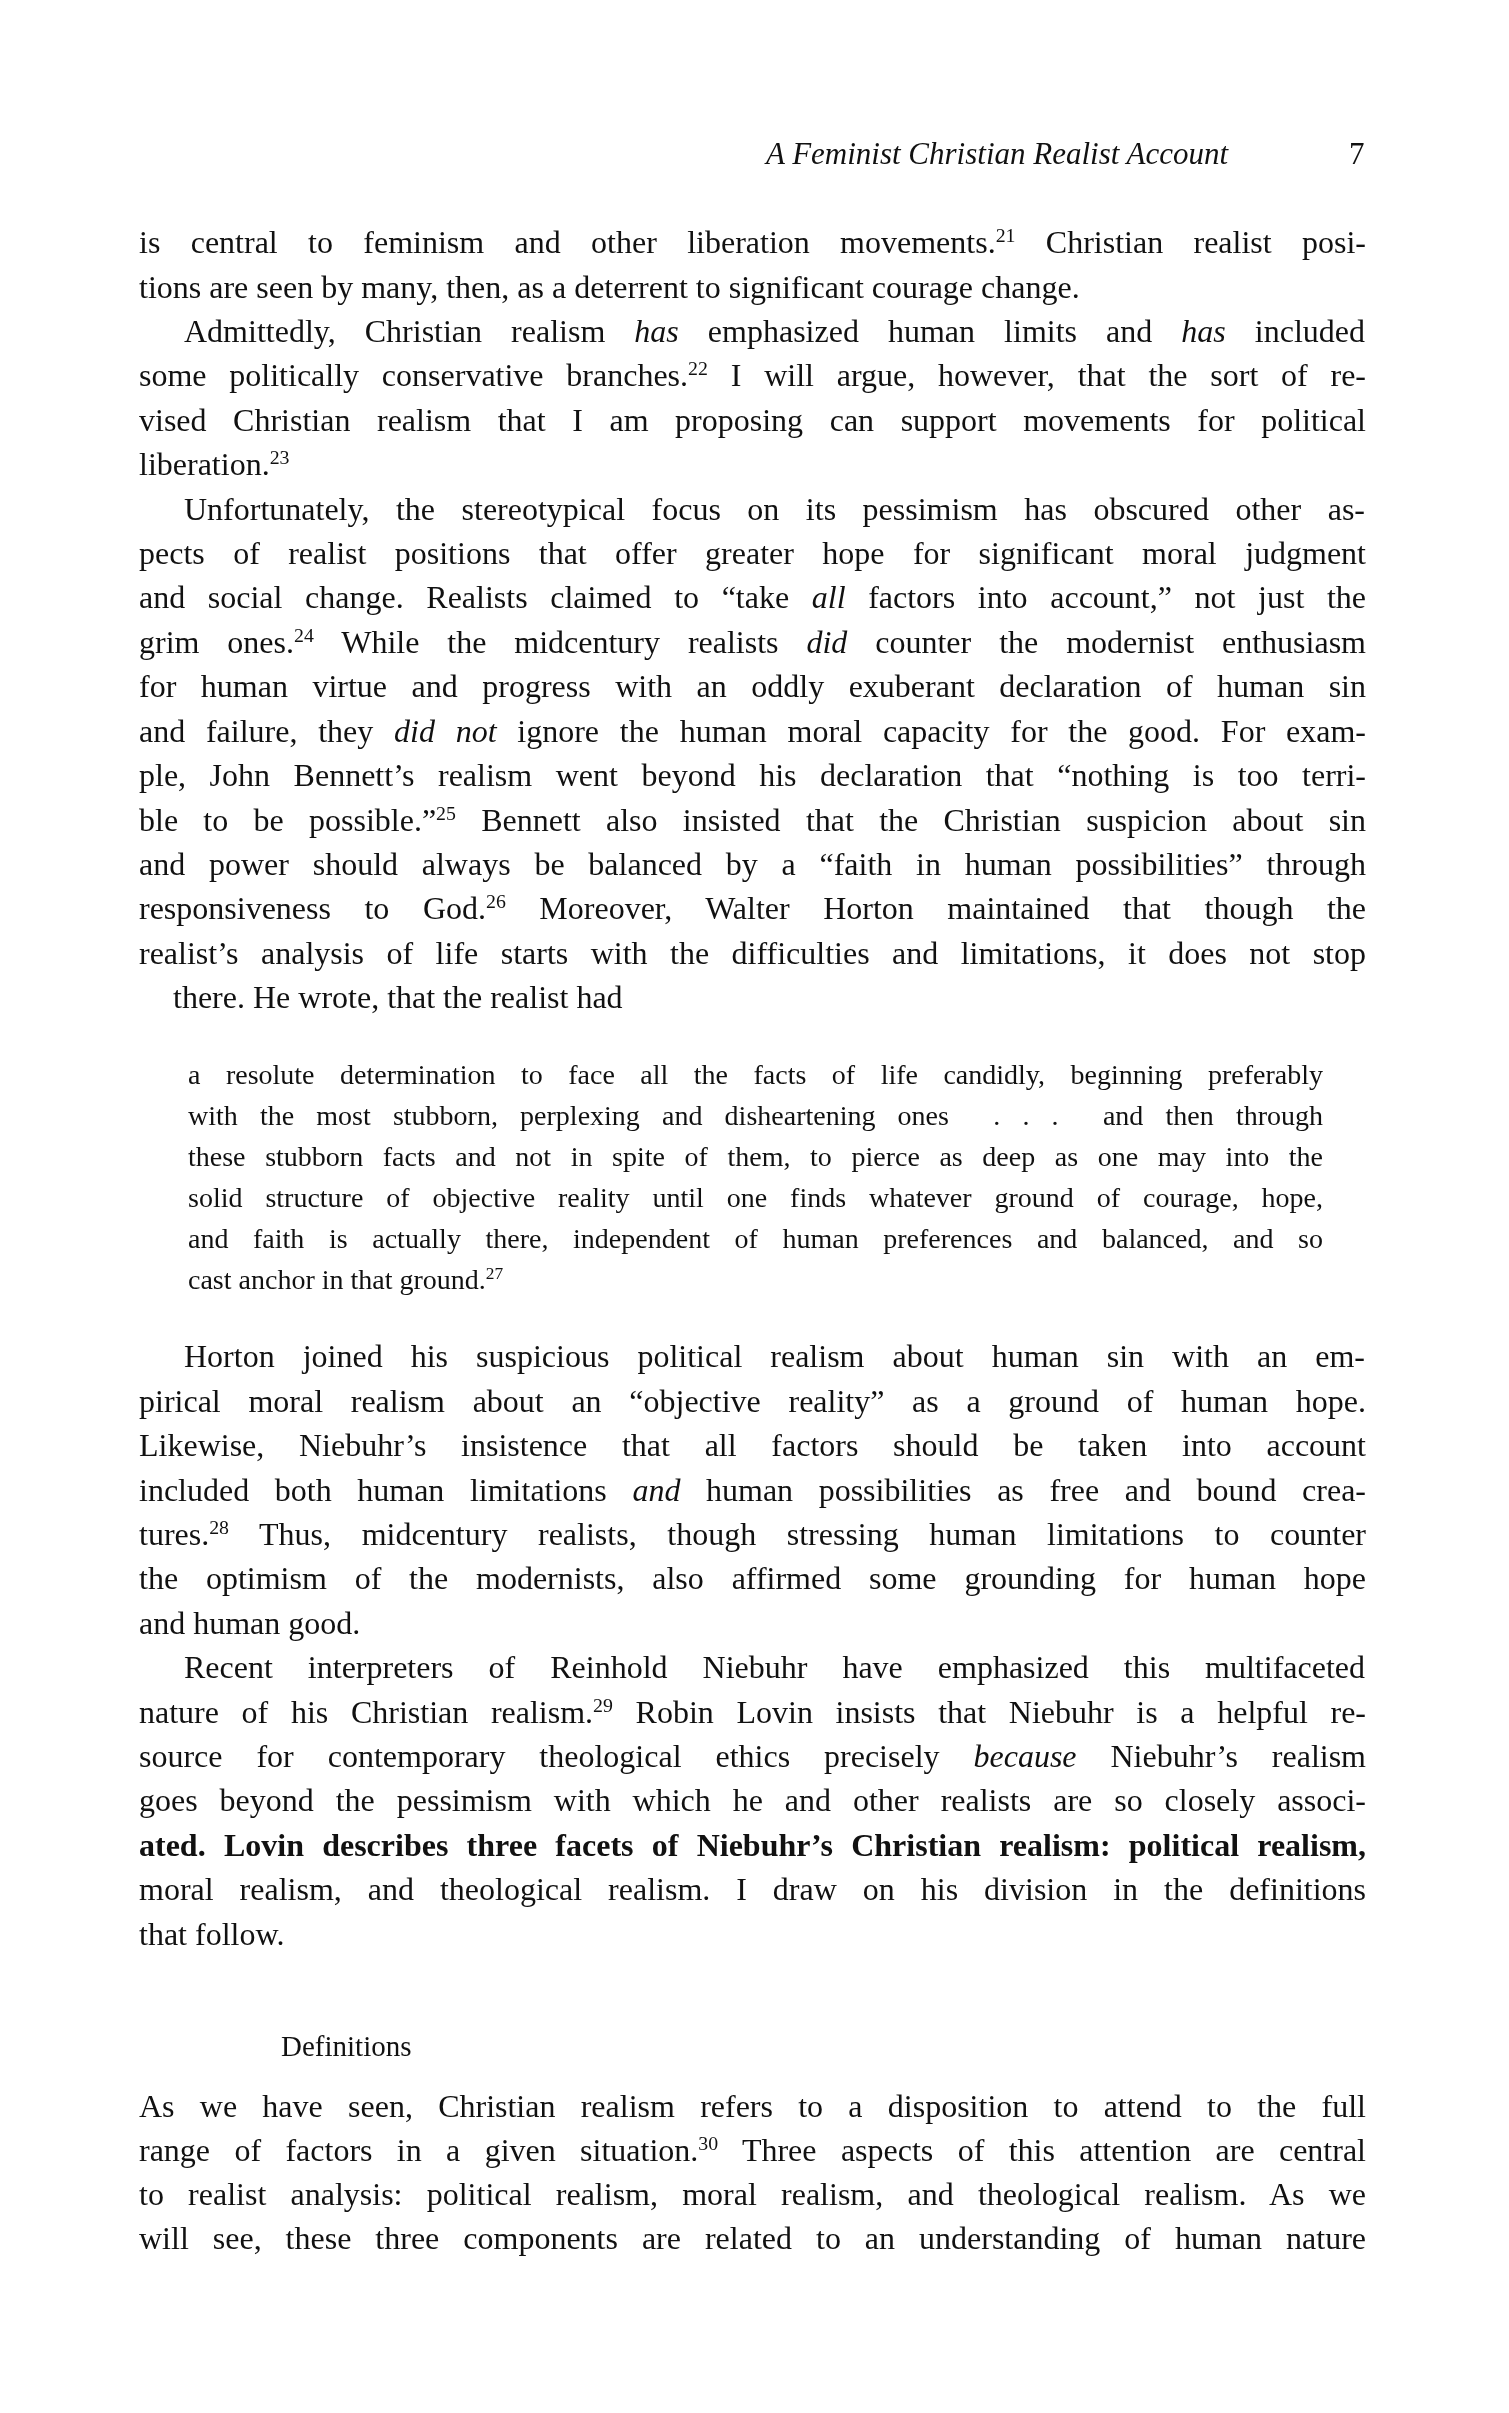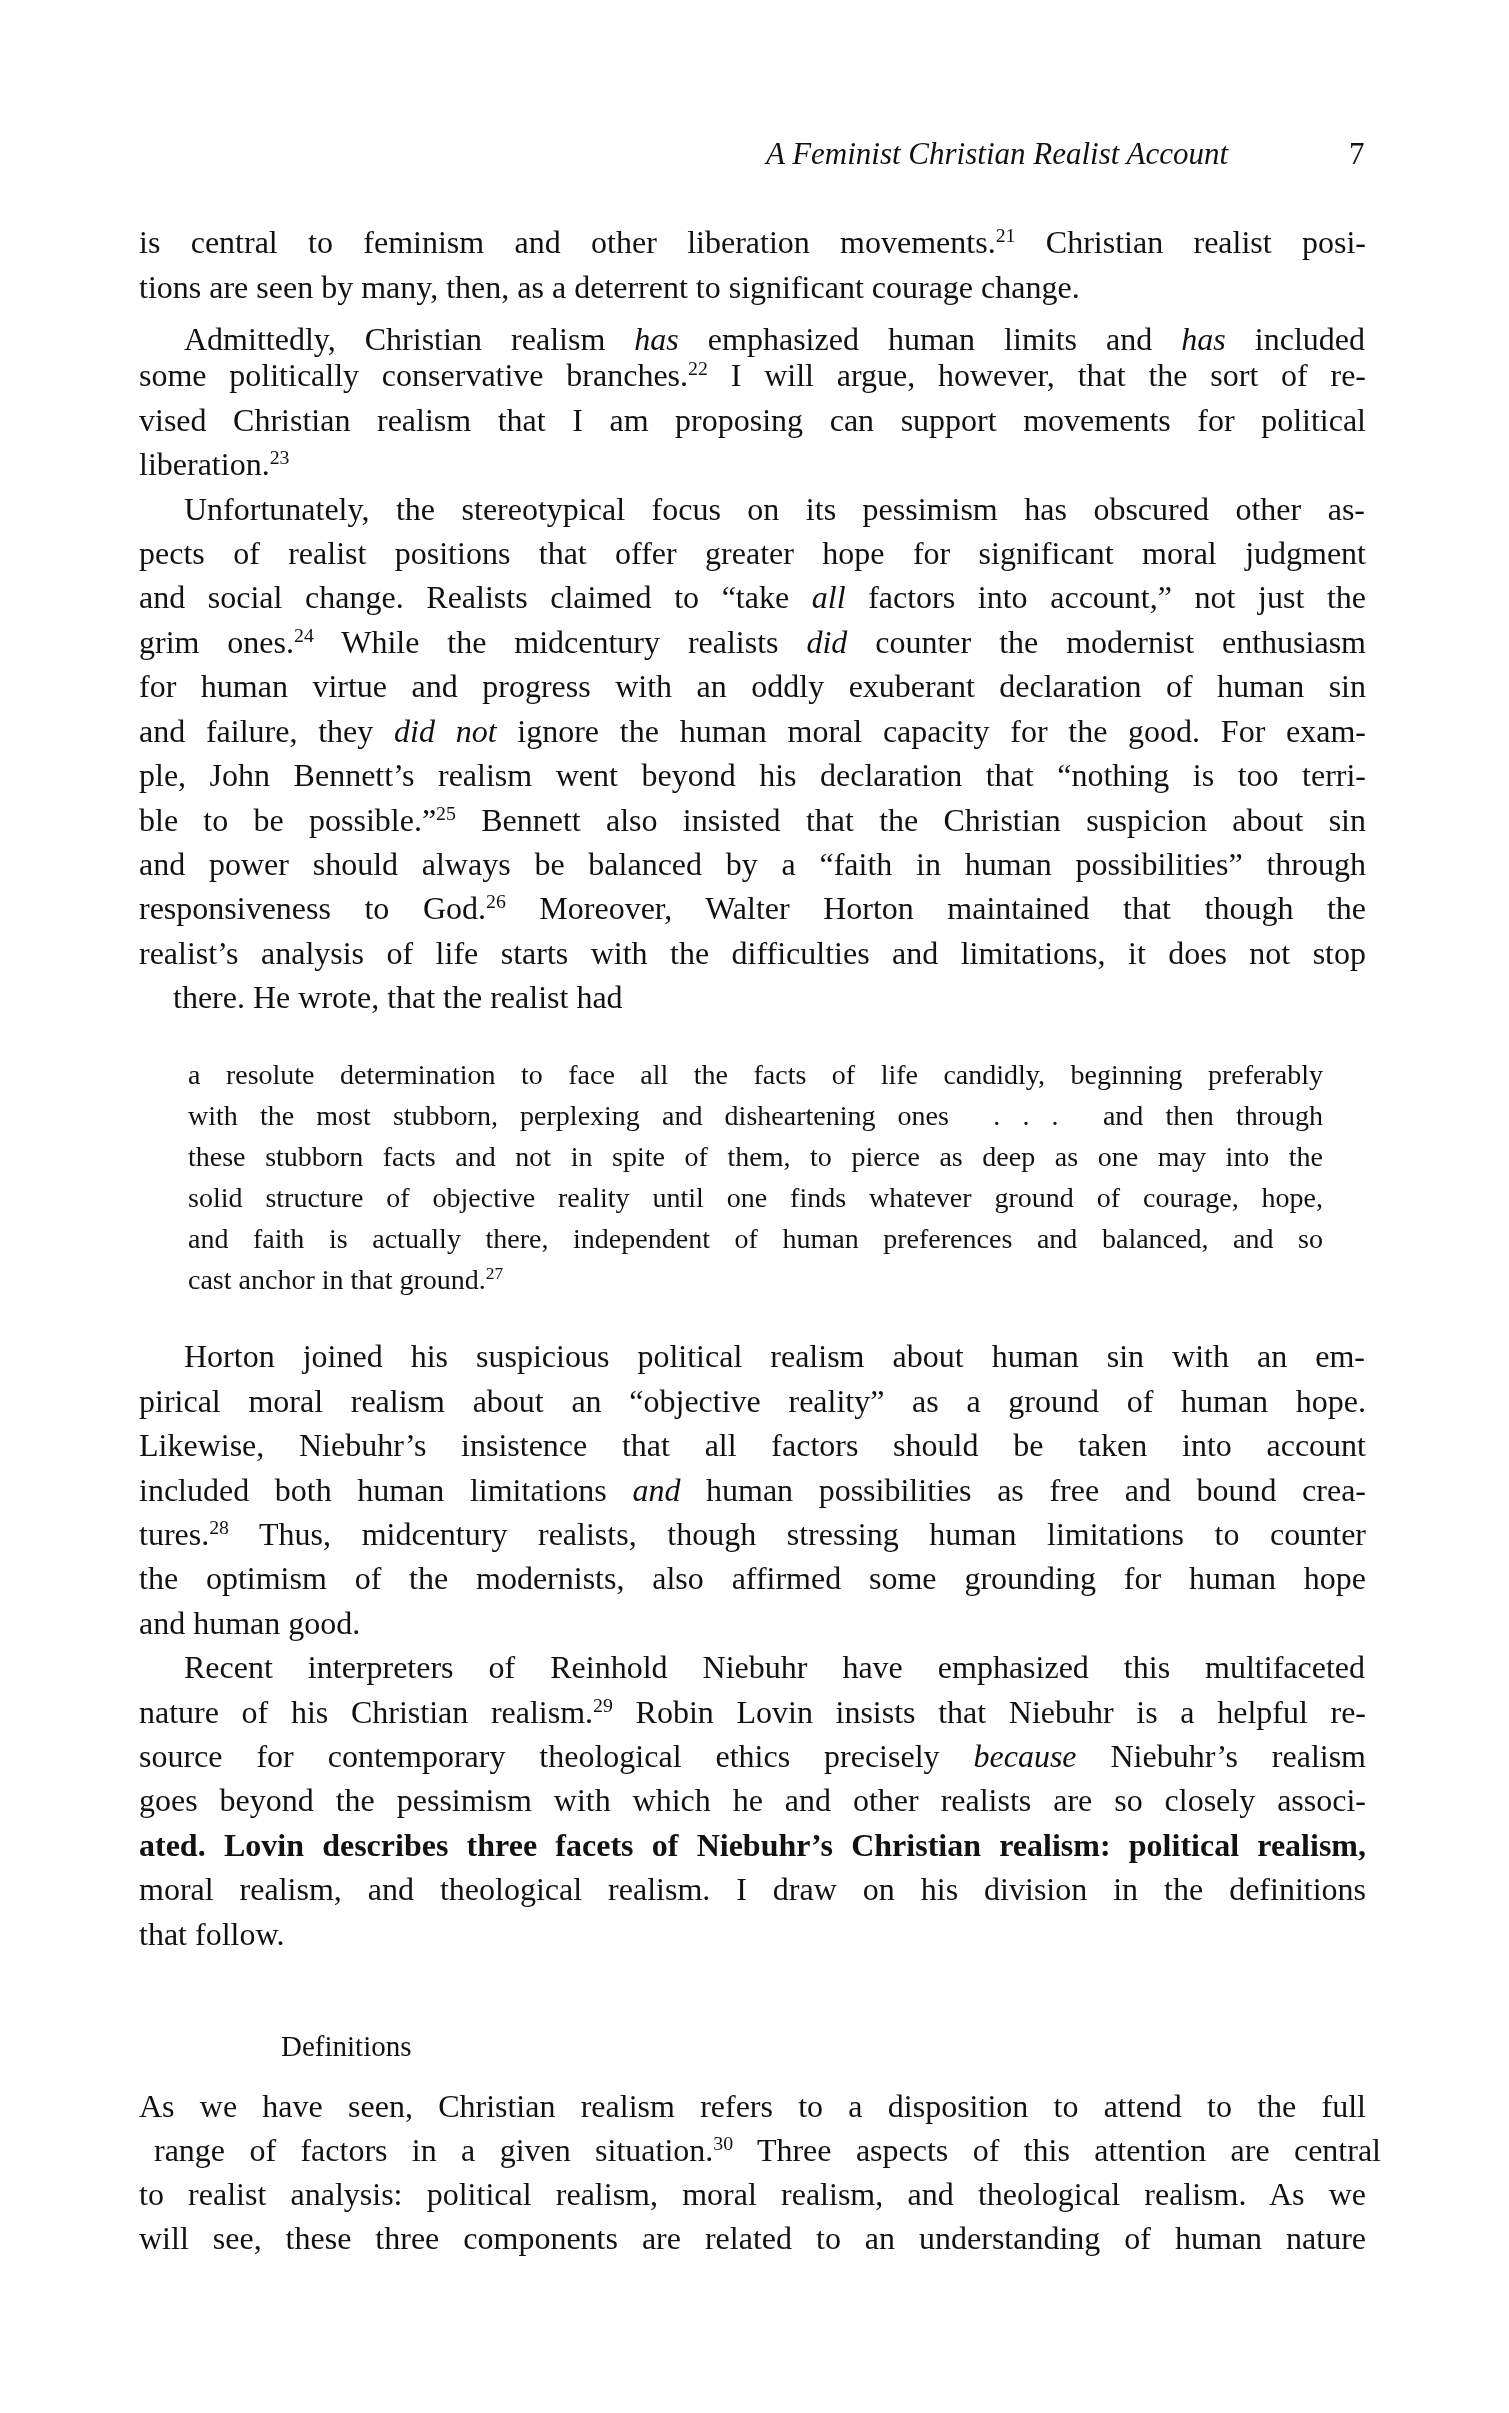--- a/index.html
+++ b/index.html
@@ -20,21 +20,21 @@
 </head>
 <body>
 
 <div class="page">
   <div class="running-head">A Feminist Christian Realist Account</div>
   <div class="folio">7</div>
 
   <div id="sec-before">
       <div class="line body-line justify" style="top: 224px;"><span>is central to feminism and other liberation movements.</span><sup>21</sup><span> Christian realist posi-</span></div>
       <div class="line body-line" style="top: 269px;"><span>tions are seen by many, then, as a deterrent to significant courage change.</span></div>
-      <div class="line body-line indent justify" style="top: 313px; margin-top: 8px;"><span>Admittedly, Christian realism </span><span class="ital">has</span><span> emphasized human limits and </span><span class="ital">has</span><span> included</span></div>
+      <div class="line body-line indent justify" style="top: 313px;"><span>Admittedly, Christian realism </span><span class="ital">has</span><span> emphasized human limits and </span><span class="ital">has</span><span> included</span></div>
       <div class="line body-line justify" style="top: 357px;"><span>some politically conservative branches.</span><sup>22</sup><span> I will argue, however, that the sort of re-</span></div>
       <div class="line body-line justify" style="top: 402px;"><span>vised Christian realism that I am proposing can support movements for political</span></div>
       <div class="line body-line" style="top: 446px;"><span>liberation.</span><sup>23</sup></div>
       <div class="line body-line indent justify" style="top: 491px;"><span>Unfortunately, the stereotypical focus on its pessimism has obscured other as-</span></div>
       <div class="line body-line justify" style="top: 535px;"><span>pects of realist positions that offer greater hope for significant moral judgment</span></div>
       <div class="line body-line justify" style="top: 579px;"><span>and social change. Realists claimed to “take </span><span class="ital">all</span><span> factors into account,” not just the</span></div>
       <div class="line body-line justify" style="top: 624px;"><span>grim ones.</span><sup>24</sup><span> While the midcentury realists </span><span class="ital">did</span><span> counter the modernist enthusiasm</span></div>
       <div class="line body-line justify" style="top: 668px;"><span>for human virtue and progress with an oddly exuberant declaration of human sin</span></div>
       <div class="line body-line justify" style="top: 713px;"><span>and failure, they </span><span class="ital">did not</span><span> ignore the human moral capacity for the good. For exam-</span></div>
       <div class="line body-line justify" style="top: 757px;"><span>ple, John Bennett’s realism went beyond his declaration that “nothing is too terri-</span></div>
@@ -66,18 +66,18 @@
       <div class="line body-line justify" style="top: 1782px;"><span>goes beyond the pessimism with which he and other realists are so closely associ-</span></div>
       <div class="line body-line justify" style="top: 1827px; font-weight: bold;"><span>ated. Lovin describes three facets of Niebuhr’s Christian realism: political realism,</span></div>
       <div class="line body-line justify" style="top: 1871px;"><span>moral realism, and theological realism. I draw on his division in the definitions</span></div>
       <div class="line body-line" style="top: 1916px;"><span>that follow.</span></div>
     </div>
 
   <div class="section-head" style="top:2030px;">Definitions</div>
 
   <div id="sec-heading-body">
       <div class="line body-line justify" style="top: 2088px;"><span>As we have seen, Christian realism refers to a disposition to attend to the full</span></div>
-      <div class="line body-line justify" style="top: 2132px; margin-left: 15px;"><span>range of factors in a given situation.</span><sup>30</sup><span> Three aspects of this attention are central</span></div>
+      <div class="line body-line justify" style="top: 2132px;"><span>range of factors in a given situation.</span><sup>30</sup><span> Three aspects of this attention are central</span></div>
       <div class="line body-line justify" style="top: 2176px;"><span>to realist analysis: political realism, moral realism, and theological realism. As we</span></div>
       <div class="line body-line justify" style="top: 2220px;"><span>will see, these three components are related to an understanding of human nature</span></div>
     </div>
 </div>
 
 
 </body></html>

